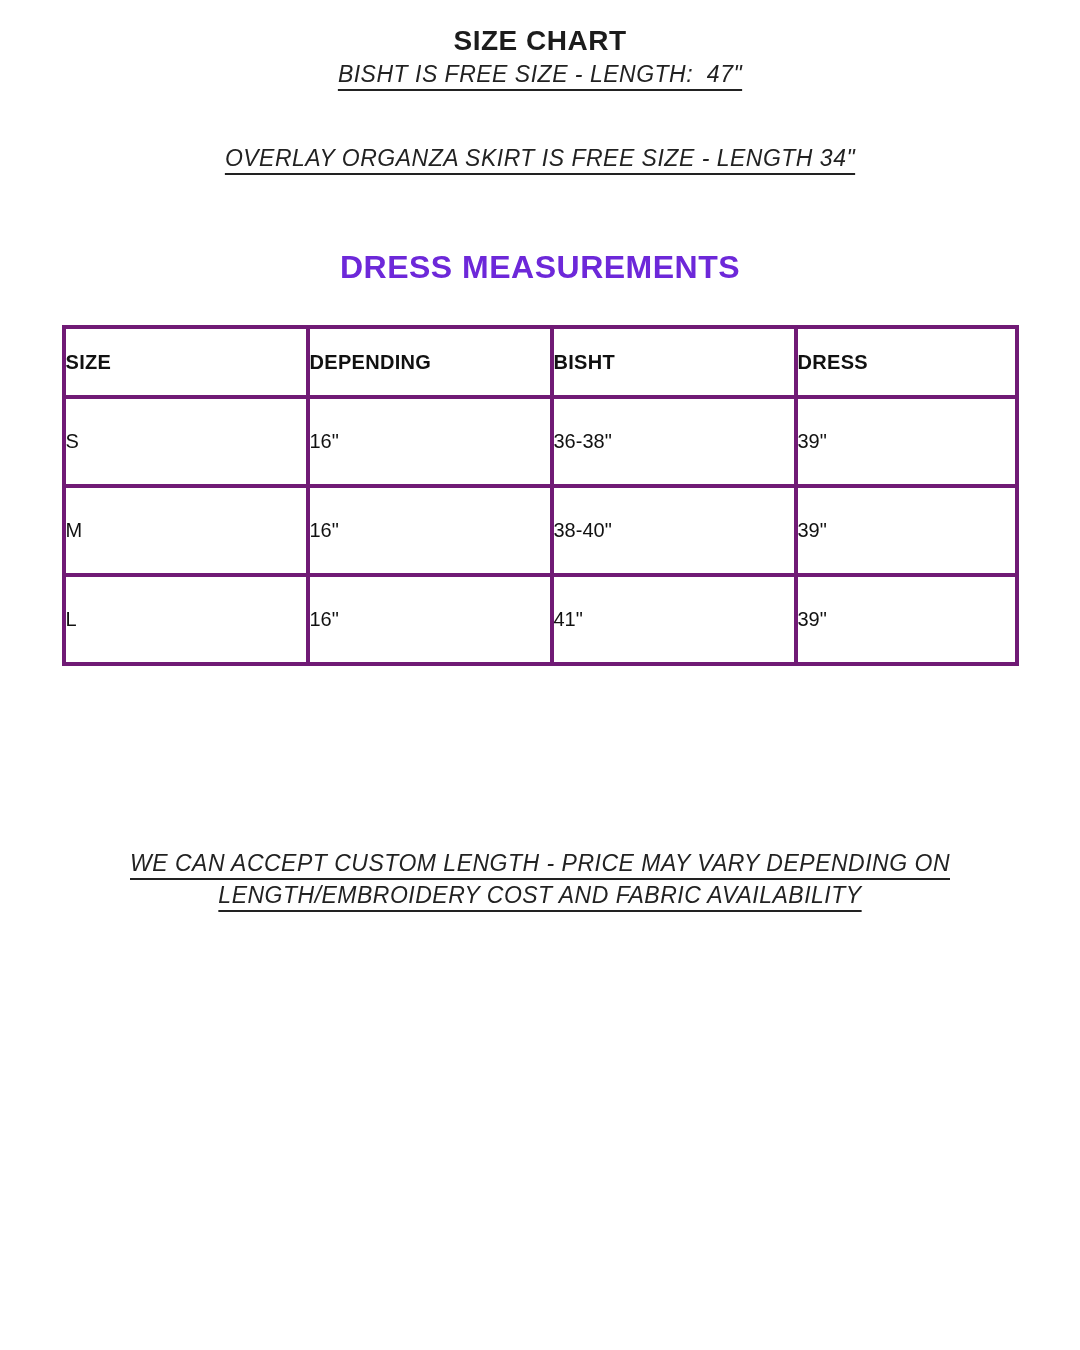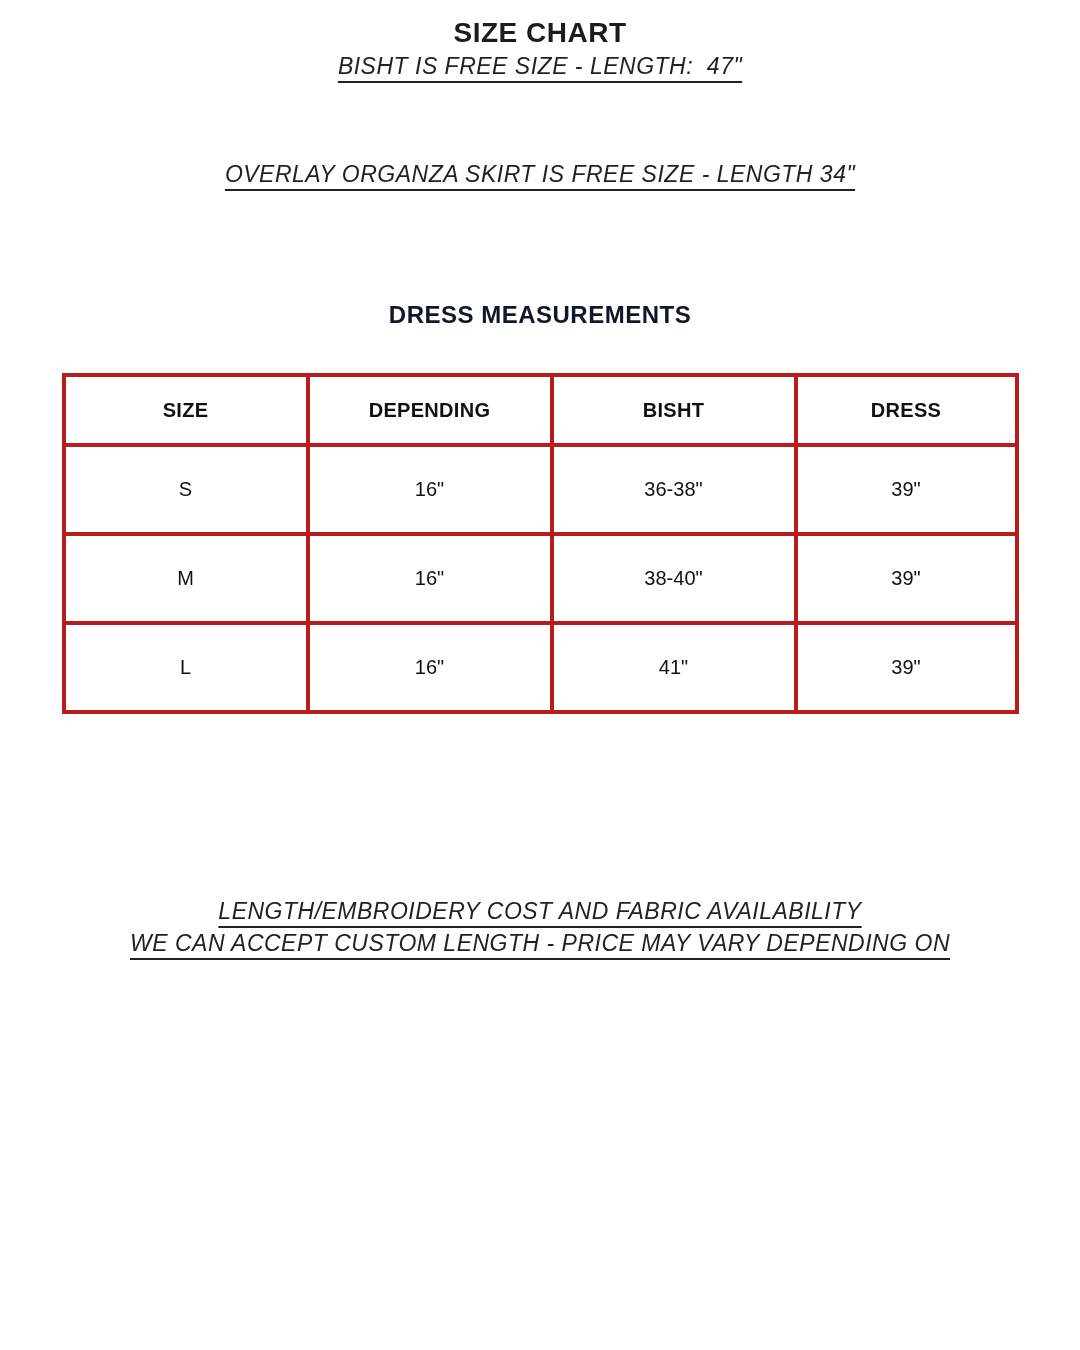--- a/index.html
+++ b/index.html
@@ -6,62 +6,62 @@
   html, body { background: #ffffff; }
   body {
     width: 1080px;
     height: 1350px;
     margin: 0 auto;
     font-family: "Liberation Sans", sans-serif;
     color: #1a1a1a;
     overflow: hidden;
   }
   .page-title {
-    padding-top: 16px;
+    padding-top: 24px;
     font-size: 28px;
     line-height: 34px;
     font-weight: 700;
     letter-spacing: 0.5px;
     text-align: center;
     color: #1c1c1c;
   }
   .note {
     font-size: 23px;
     line-height: 32px;
     font-style: italic;
     font-weight: 300;
     letter-spacing: 0.5px;
     text-align: center;
     text-decoration: underline;
     text-underline-offset: 7px;
     text-decoration-thickness: 2px;
     white-space: pre-wrap;
     color: #222222;
   }
-  .note.second { margin-top: 76px; }
+  .note.second { margin-top: 52px; }
   .section-heading {
-    margin-top: 108px;
-    font-size: 24px;
+    margin-top: 76px;
+    font-size: 32px;
     line-height: 34px;
     font-weight: 700;
     letter-spacing: 0.5px;
     text-align: center;
-    color: #0f172a;
+    color: #6d28d9;
   }
   table.measurements {
     margin: 41px auto 0 auto;
     width: 953px;
     border-collapse: collapse;
     table-layout: fixed;
   }
   table.measurements col.c1, table.measurements col.c2, table.measurements col.c3 { width: 244px; }
   table.measurements col.c4 { width: 221px; }
   table.measurements th, table.measurements td {
-    border: 4px solid #b91c1c;
-    text-align: center;
+    border: 4px solid #701a75;
+    text-align: left;
     vertical-align: middle;
     background: #ffffff;
     color: #111111;
   }
   table.measurements thead tr { height: 70px; }
   table.measurements tbody tr { height: 89px; }
   table.measurements th {
     font-size: 20px;
     font-weight: 700;
     letter-spacing: 0.3px;
@@ -129,15 +129,15 @@
       <tr>
         <td>L</td>
         <td>16"</td>
         <td>41"</td>
         <td>39"</td>
       </tr>
     </tbody>
 </table>
 
 <div class="footer-note">
+  <div class="line">WE CAN ACCEPT CUSTOM LENGTH - PRICE MAY VARY DEPENDING ON</div>
   <div class="line">LENGTH/EMBROIDERY COST AND FABRIC AVAILABILITY</div>
-  <div class="line">WE CAN ACCEPT CUSTOM LENGTH - PRICE MAY VARY DEPENDING ON</div>
 </div>
 
 </body></html>

